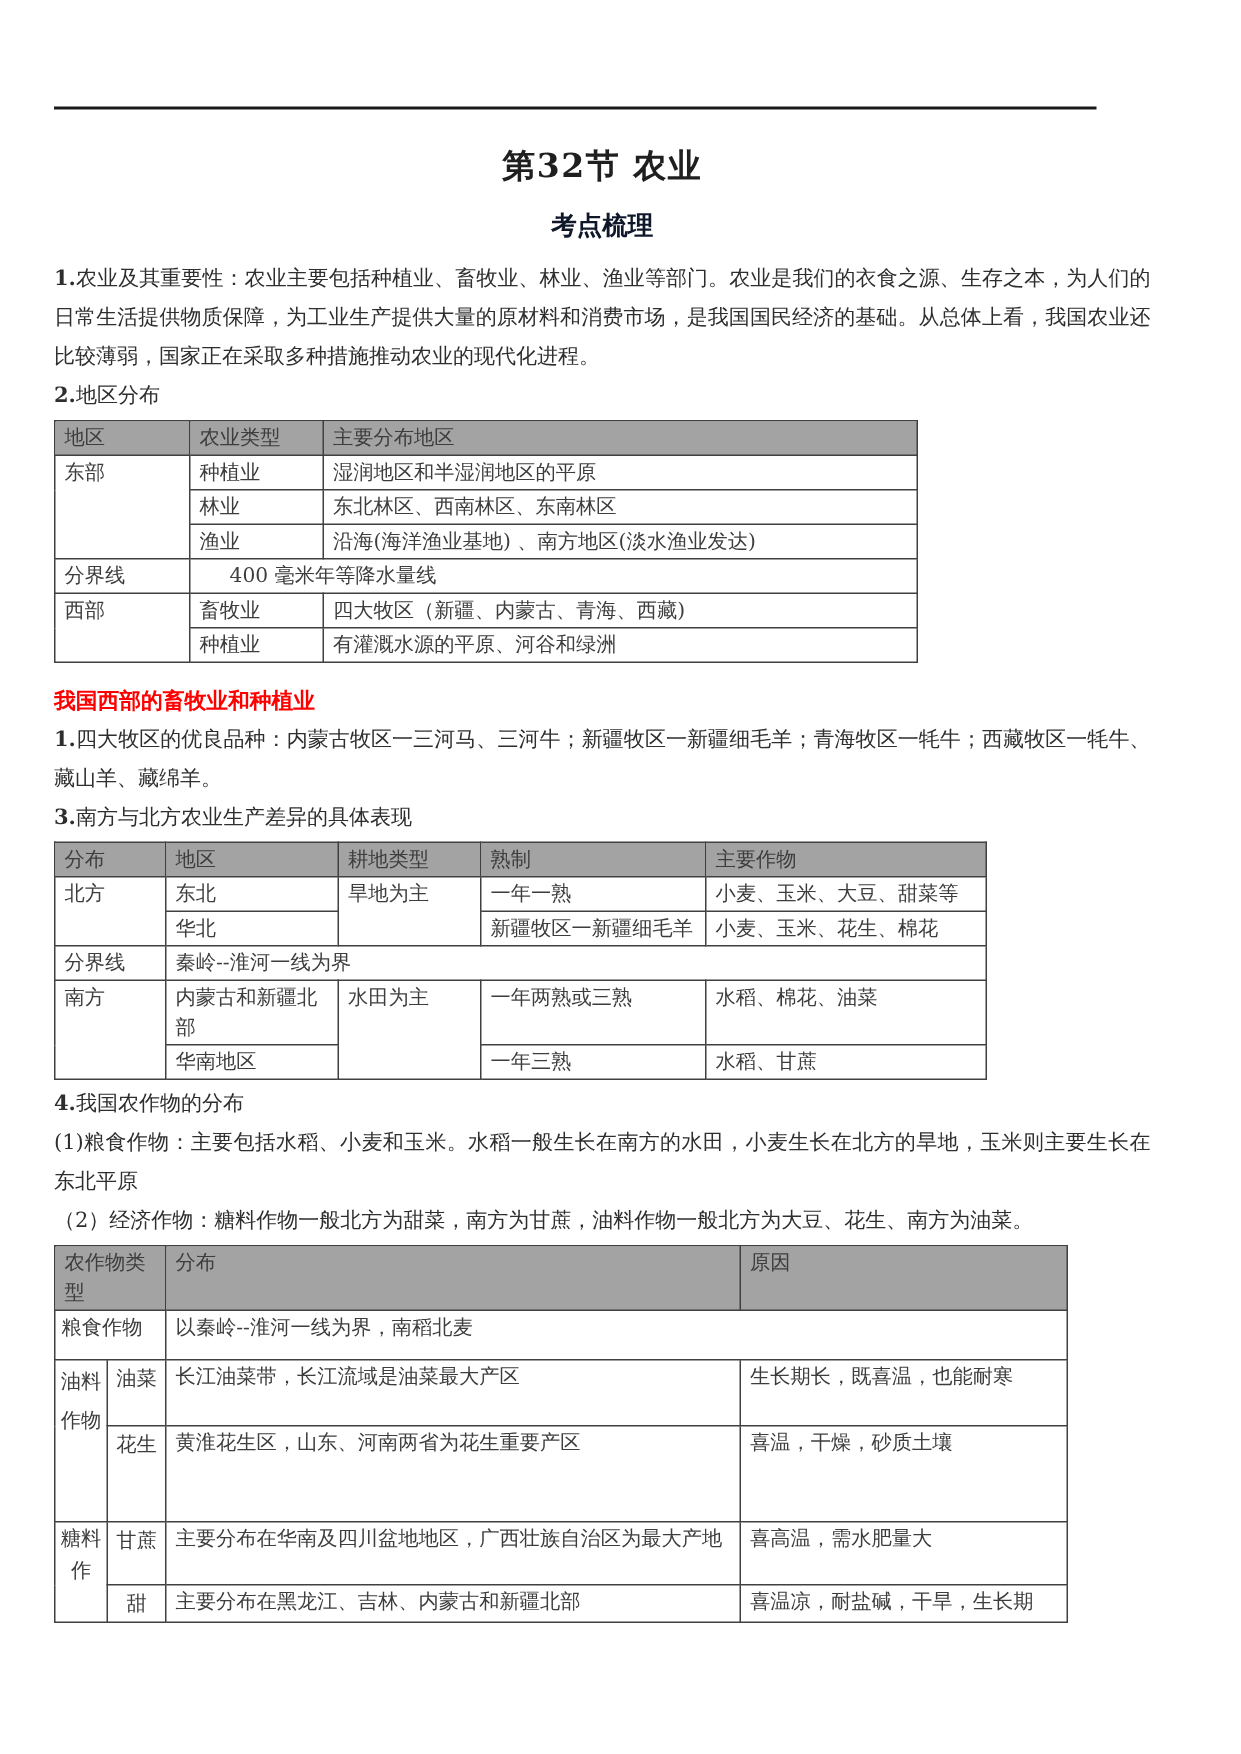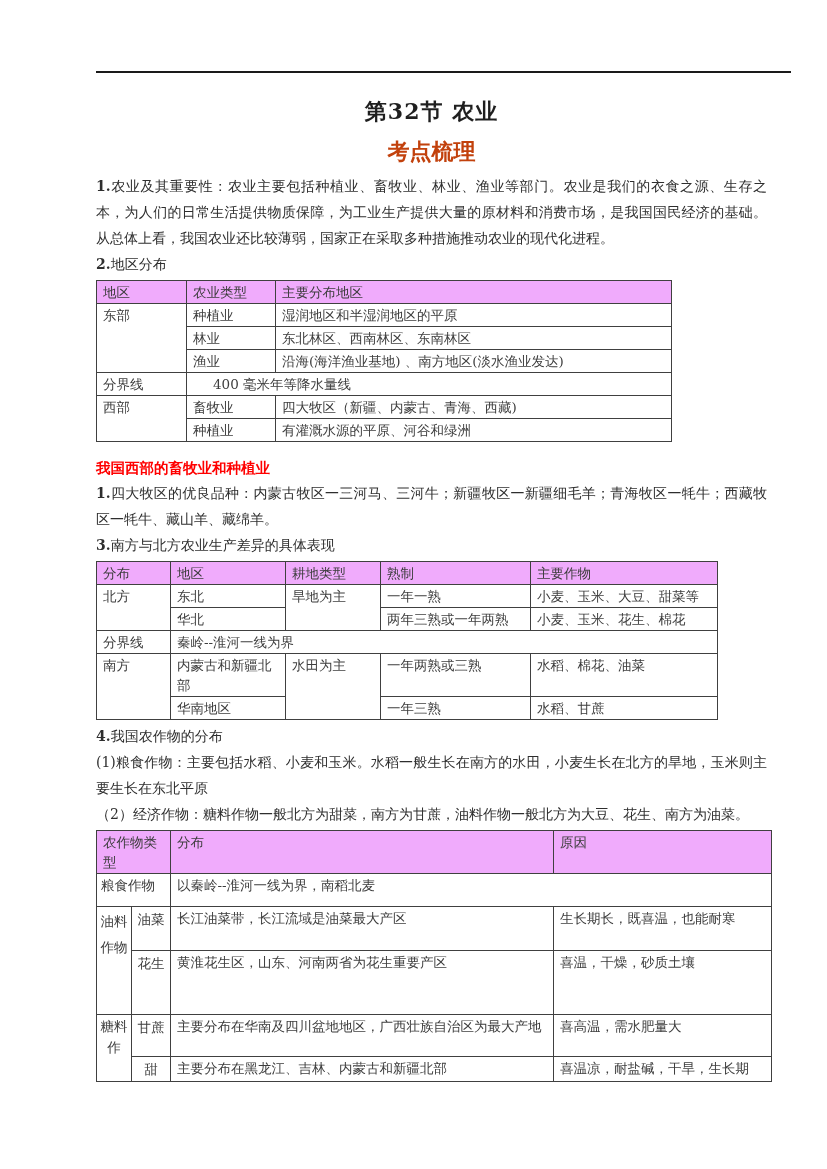--- a/index.html
+++ b/index.html
@@ -3,43 +3,43 @@
 <meta charset="utf-8">
 <style>
   * { margin: 0; padding: 0; box-sizing: border-box; }
   html, body { background: #ffffff; }
   body {
     width: 827px; height: 1169px;
     font-family: "DejaVu Serif", "Liberation Serif", serif;
     color: #2e2e2e;
     overflow: hidden;
   }
-  .content { padding: 0 60px 0 96px; }
+  .content { padding: 0 60px 0 36px; }
   .top-rule {
     margin-top: 71px;
     border: none;
     border-top: 2px solid #1a1a1a;
     width: 695px;
   }
   h1.title {
     margin-top: 22px;
     font-size: 22px;
     font-weight: bold;
     text-align: center;
     letter-spacing: 1px;
     line-height: 32px;
     color: #1f1f1f;
   }
   h2.subtitle {
     margin-top: 10px;
-    font-size: 22px;
+    font-size: 17px;
     font-weight: bold;
     text-align: center;
     line-height: 28px;
-    color: #c2410c;
+    color: #0f172a;
   }
   p.body {
     font-size: 14px;
     line-height: 26px;
     text-align: justify;
     color: #2e2e2e;
   }
   p.body b { font-weight: bold; }
   .mt8 { margin-top: 8px; }
   .red-heading {
@@ -57,21 +57,21 @@
     margin-top: 3px;
     margin-bottom: 3px;
   }
   td {
     border: 1px solid #404040;
     padding: 1px 6px;
     line-height: 20px;
     vertical-align: top;
     overflow: hidden;
   }
-  tr.thead td { background: #f0abfc; }
+  tr.thead td { background: #a3a3a3; }
   td.indent { padding-left: 26px; }
   table.t1 { width: 575px; }
   table.t2 { width: 621px; }
   table.t3 { width: 675px; }
   td.vc {
     padding: 1px 2px;
     text-align: center;
     word-break: break-all;
     line-height: 22px;
   }
@@ -161,21 +161,21 @@
       </tr>
       <tr>
         <td rowspan="2">北方</td>
         <td>东北</td>
         <td rowspan="2">旱地为主</td>
         <td>一年一熟</td>
         <td>小麦、玉米、大豆、甜菜等</td>
       </tr>
       <tr>
         <td>华北</td>
-        <td>两年三熟或一年两熟</td>
+        <td>新疆牧区一新疆细毛羊</td>
         <td>小麦、玉米、花生、棉花</td>
       </tr>
       <tr>
         <td>分界线</td>
         <td colspan="4">秦岭--淮河一线为界</td>
       </tr>
       <tr>
         <td rowspan="2">南方</td>
         <td>内蒙古和新疆北部</td>
         <td rowspan="2">水田为主</td>

